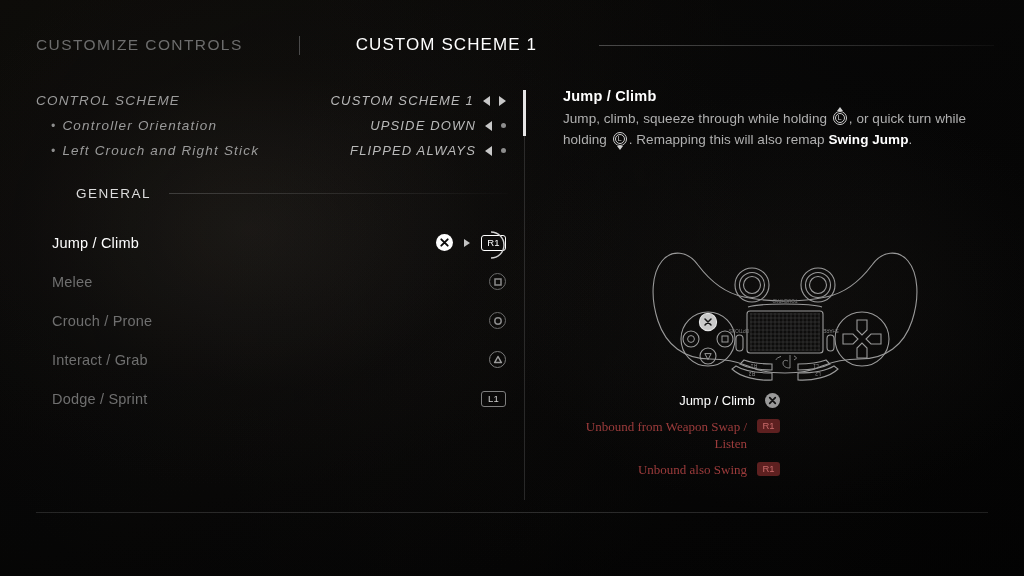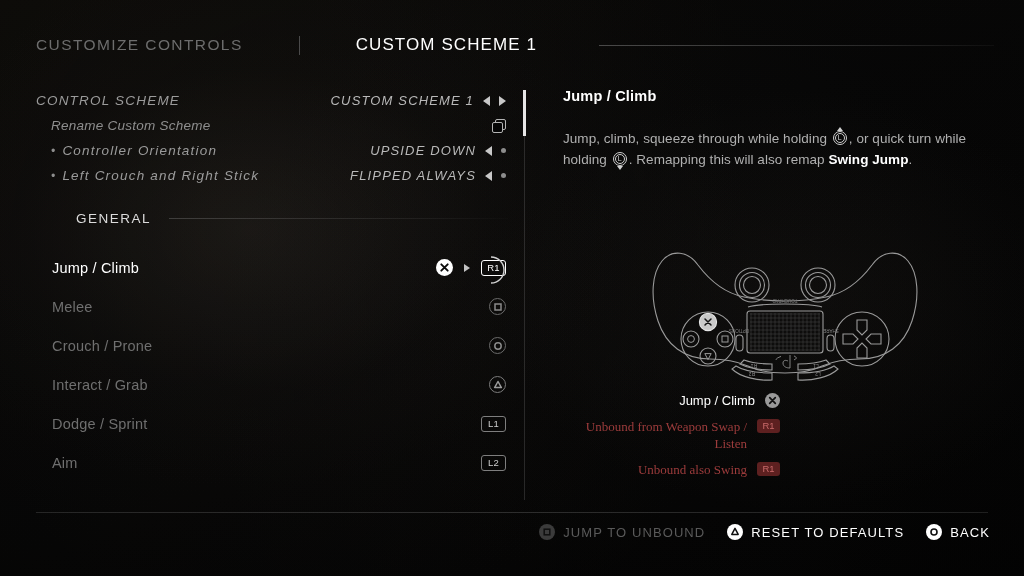--- a/index.html
+++ b/index.html
@@ -251,21 +251,21 @@
     left: 563px; top: 88px;
     width: 430px;
   }
   #detail-title {
     font-size: 14.5px;
     font-weight: bold;
     color: #ffffff;
     letter-spacing: .2px;
   }
   #detail-desc {
-    margin-top: 24px;
+    margin-top: 4px;
     font-size: 13.5px;
     line-height: 21px;
     color: #b0b0b0;
     letter-spacing: .05px;
   }
   #detail-desc b { color: #ffffff; font-weight: bold; }
   .stick-inline {
     display: inline-block;
     position: relative;
     width: 16px; height: 16px;
@@ -403,29 +403,20 @@
 
     <div class="opt-row">
       <span class="opt-label">CONTROL SCHEME</span>
       <span class="opt-right">
         <span class="opt-value">CUSTOM SCHEME 1</span>
         <span class="arrow-l"></span>
         <span class="arrow-r"></span>
       </span>
     </div>
 
-    <div class="opt-row">
-      <span class="opt-label sub">Rename Custom Scheme</span>
-      <span class="opt-right">
-        <span class="copy-icon">
-            <i class="back"></i>
-            <i class="front"></i>
-          </span>
-      </span>
-    </div>
 
     <div class="opt-row">
       <span class="opt-label bullet">Controller Orientation</span>
       <span class="opt-right">
         <span class="opt-value">UPSIDE DOWN</span>
         <span class="arrow-l"></span>
         <span class="arrow-dot"></span>
       </span>
     </div>
 
@@ -496,26 +487,20 @@
         </span>
       </div>
 
       <div class="bind-row">
         <span class="bind-name">Dodge / Sprint</span>
         <span class="bind-right">
           <span class="ps-shoulder">L1</span>
         </span>
       </div>
 
-      <div class="bind-row">
-        <span class="bind-name">Aim</span>
-        <span class="bind-right">
-          <span class="ps-shoulder">L2</span>
-        </span>
-      </div>
 
     </div>
   </div>
 
   <div id="scroll-track"></div>
   <div id="scroll-thumb"></div>
 
   <div id="right">
     <div id="detail-title">Jump / Climb</div>
     <div id="detail-desc">
@@ -615,40 +600,14 @@
       <span class="legend-text">Unbound from Weapon Swap / Listen</span>
       <span class="legend-chip">R1</span>
     </div>
     <div class="legend-row unbound">
       <span class="legend-text">Unbound also Swing</span>
       <span class="legend-chip">R1</span>
     </div>
   </div>
 
   <div id="footer-rule"></div>
-  <div id="footer">
-    <div class="foot-btn dim">
-      <span class="foot-icon">
-        <svg width="16" height="16" viewBox="0 0 16 16">
-            <rect x="5.2" y="5.2" width="5.6" height="5.6" fill="none" stroke="#101010" stroke-width="1.5"></rect>
-          </svg>
-      </span>
-      <span class="foot-label">JUMP TO UNBOUND</span>
-    </div>
-    <div class="foot-btn">
-      <span class="foot-icon">
-        <svg width="16" height="16" viewBox="0 0 16 16">
-            <path d="M8 4.4 L11.2 10.4 L4.8 10.4 Z" fill="none" stroke="#101010" stroke-width="1.5" stroke-linejoin="round"></path>
-          </svg>
-      </span>
-      <span class="foot-label">RESET TO DEFAULTS</span>
-    </div>
-    <div class="foot-btn">
-      <span class="foot-icon">
-        <svg width="16" height="16" viewBox="0 0 16 16">
-            <circle cx="8" cy="8" r="3" fill="none" stroke="#101010" stroke-width="1.6"></circle>
-          </svg>
-      </span>
-      <span class="foot-label">BACK</span>
-    </div>
-  </div>
 
 </div>
 
 </body></html>

